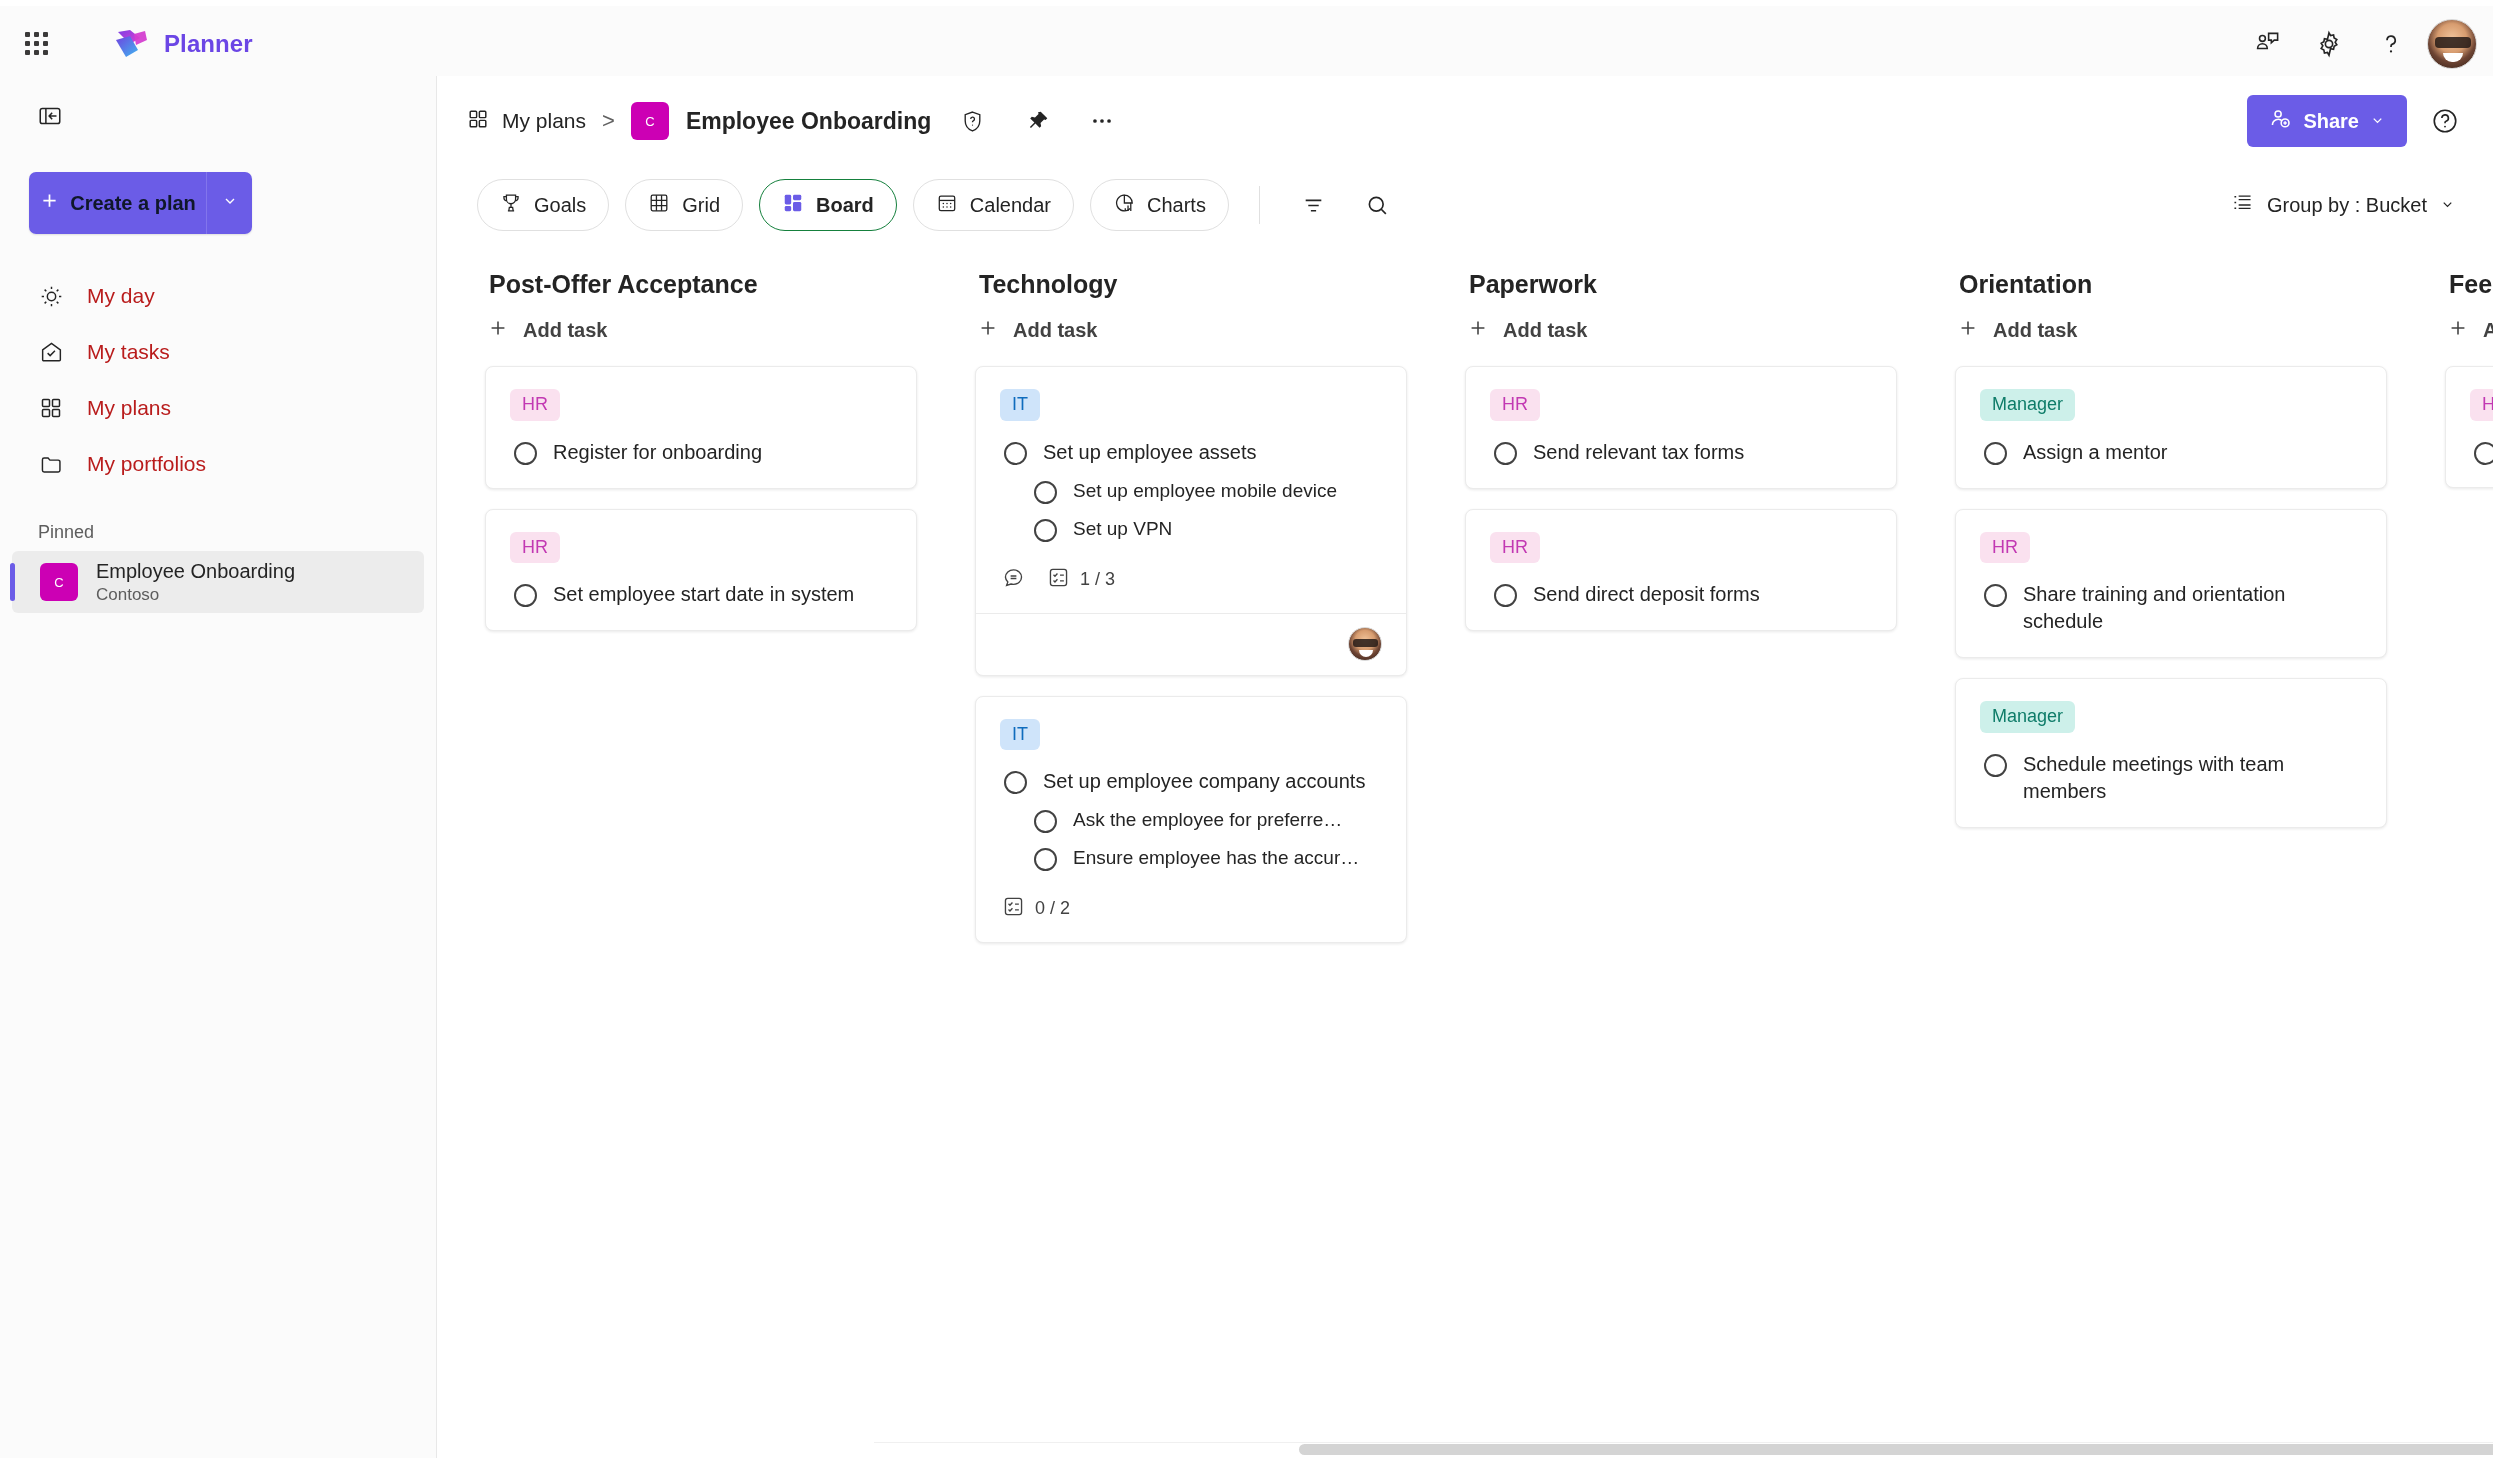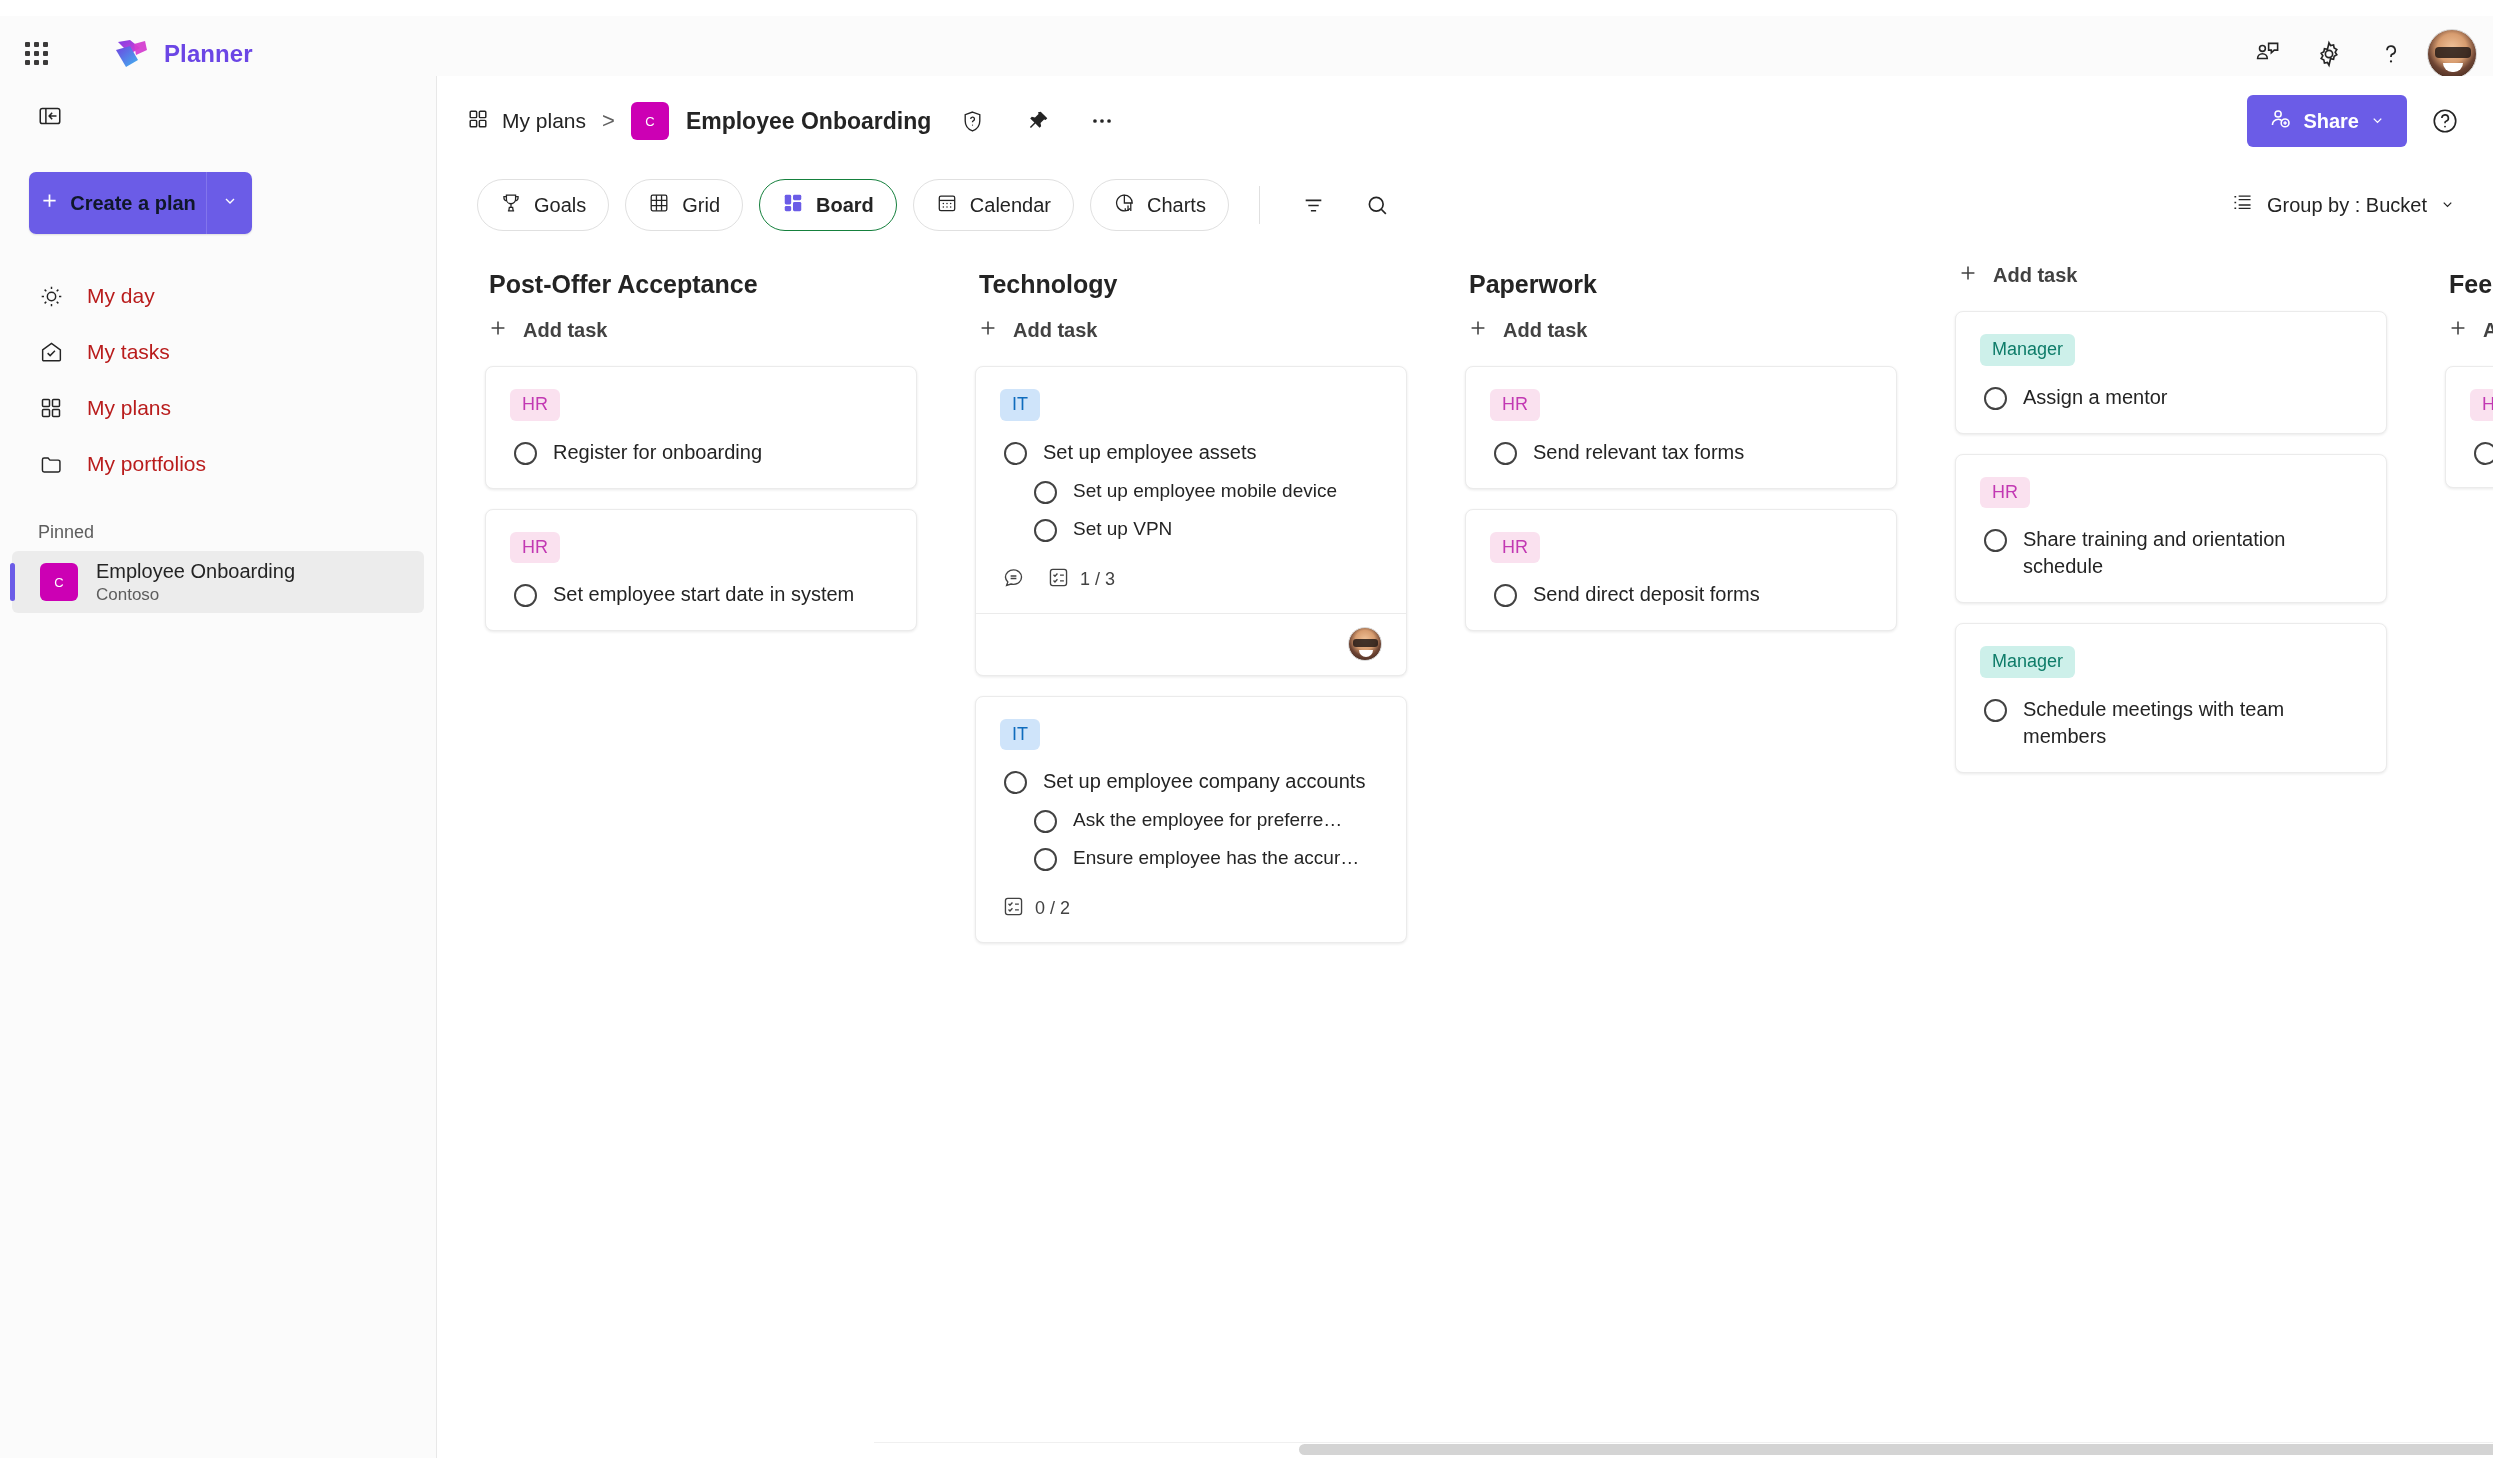--- a/index.html
+++ b/index.html
@@ -6,21 +6,21 @@
   html, body {
     width: 2493px; height: 1458px;
     font-family: "Liberation Sans", sans-serif;
     background: #ffffff;
     color: #242424;
     overflow: hidden;
   }
 
   
   .topbar {
-    position: absolute; top: 16px; left: 0;
+    position: absolute; top: 6px; left: 0;
     width: 2493px; height: 76px;
     background: #fbfbfb;
     border-bottom: 1px solid #e8e8e8;
     display: flex; align-items: center;
   }
   .waffle {
     width: 48px; height: 48px; margin-left: 12px;
     display: flex; align-items: center; justify-content: center;
     border-radius: 4px; cursor: pointer;
   }
@@ -640,20 +640,21 @@
       <div class="card">
         <span class="chip hr">HR</span>
         <div class="task-row">
           <span class="radio"></span>
           <span class="task-text">Send direct deposit forms</span>
         </div>
       </div>
     </div>
 
     <div class="bucket">
+      <div class="bucket-title">Orientation</div>
       <div class="add-task">
         <span>
           <svg width="22" height="22" viewBox="0 0 24 24" fill="none" stroke="#424242" stroke-width="1.7">
               <path d="M12 5v14M5 12h14"></path>
             </svg>
         </span>
         <span>Add task</span>
       </div>
 
       <div class="card">

